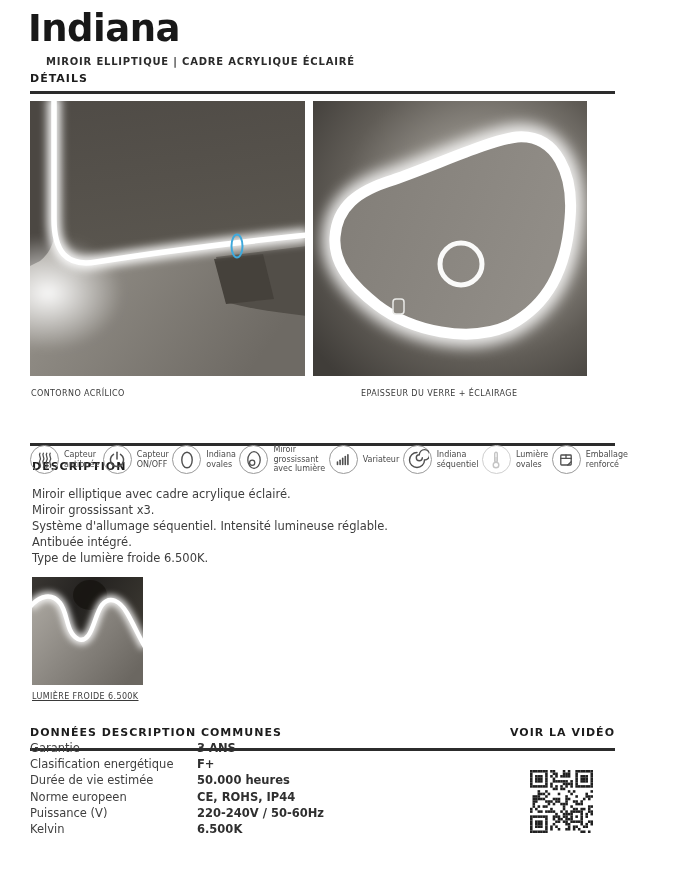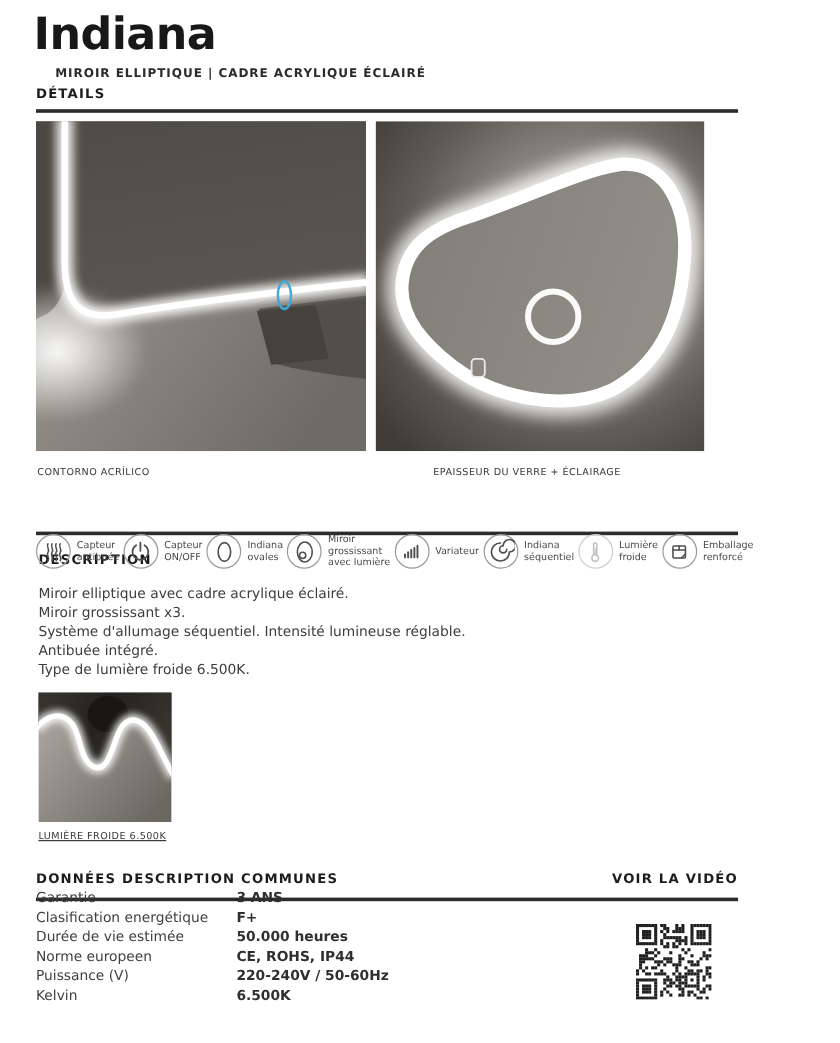--- a/index.html
+++ b/index.html
@@ -176,21 +176,21 @@
     </div>
     <div class="feature light">
       <span class="icon-circle">
         <svg width="24" height="24" viewBox="0 0 24 24" fill="none" stroke="#c4c4c4" stroke-width="1.4">
           <rect x="10.7" y="4.3" width="2.6" height="10" rx="1.3"></rect>
           <circle cx="12" cy="17" r="2.8"></circle>
           <path d="M12 9 V15" stroke-width="1"></path>
         </svg>
       </span>
       <span class="feature-label">Lumière
-froide</span>
+ovales</span>
     </div>
     <div class="feature">
       <span class="icon-circle">
         <svg width="24" height="24" viewBox="0 0 24 24" fill="none" stroke="#4f4f4f" stroke-width="1.3" stroke-linecap="round">
           <rect x="6.8" y="7" width="10.4" height="10" rx="0.8"></rect>
           <path d="M6.8 10.4 H17.2"></path>
             <path d="M12 7 V10.4"></path>
             <path d="M13.8 17 l3.4 -3.2"></path>
         </svg>
       </span>

